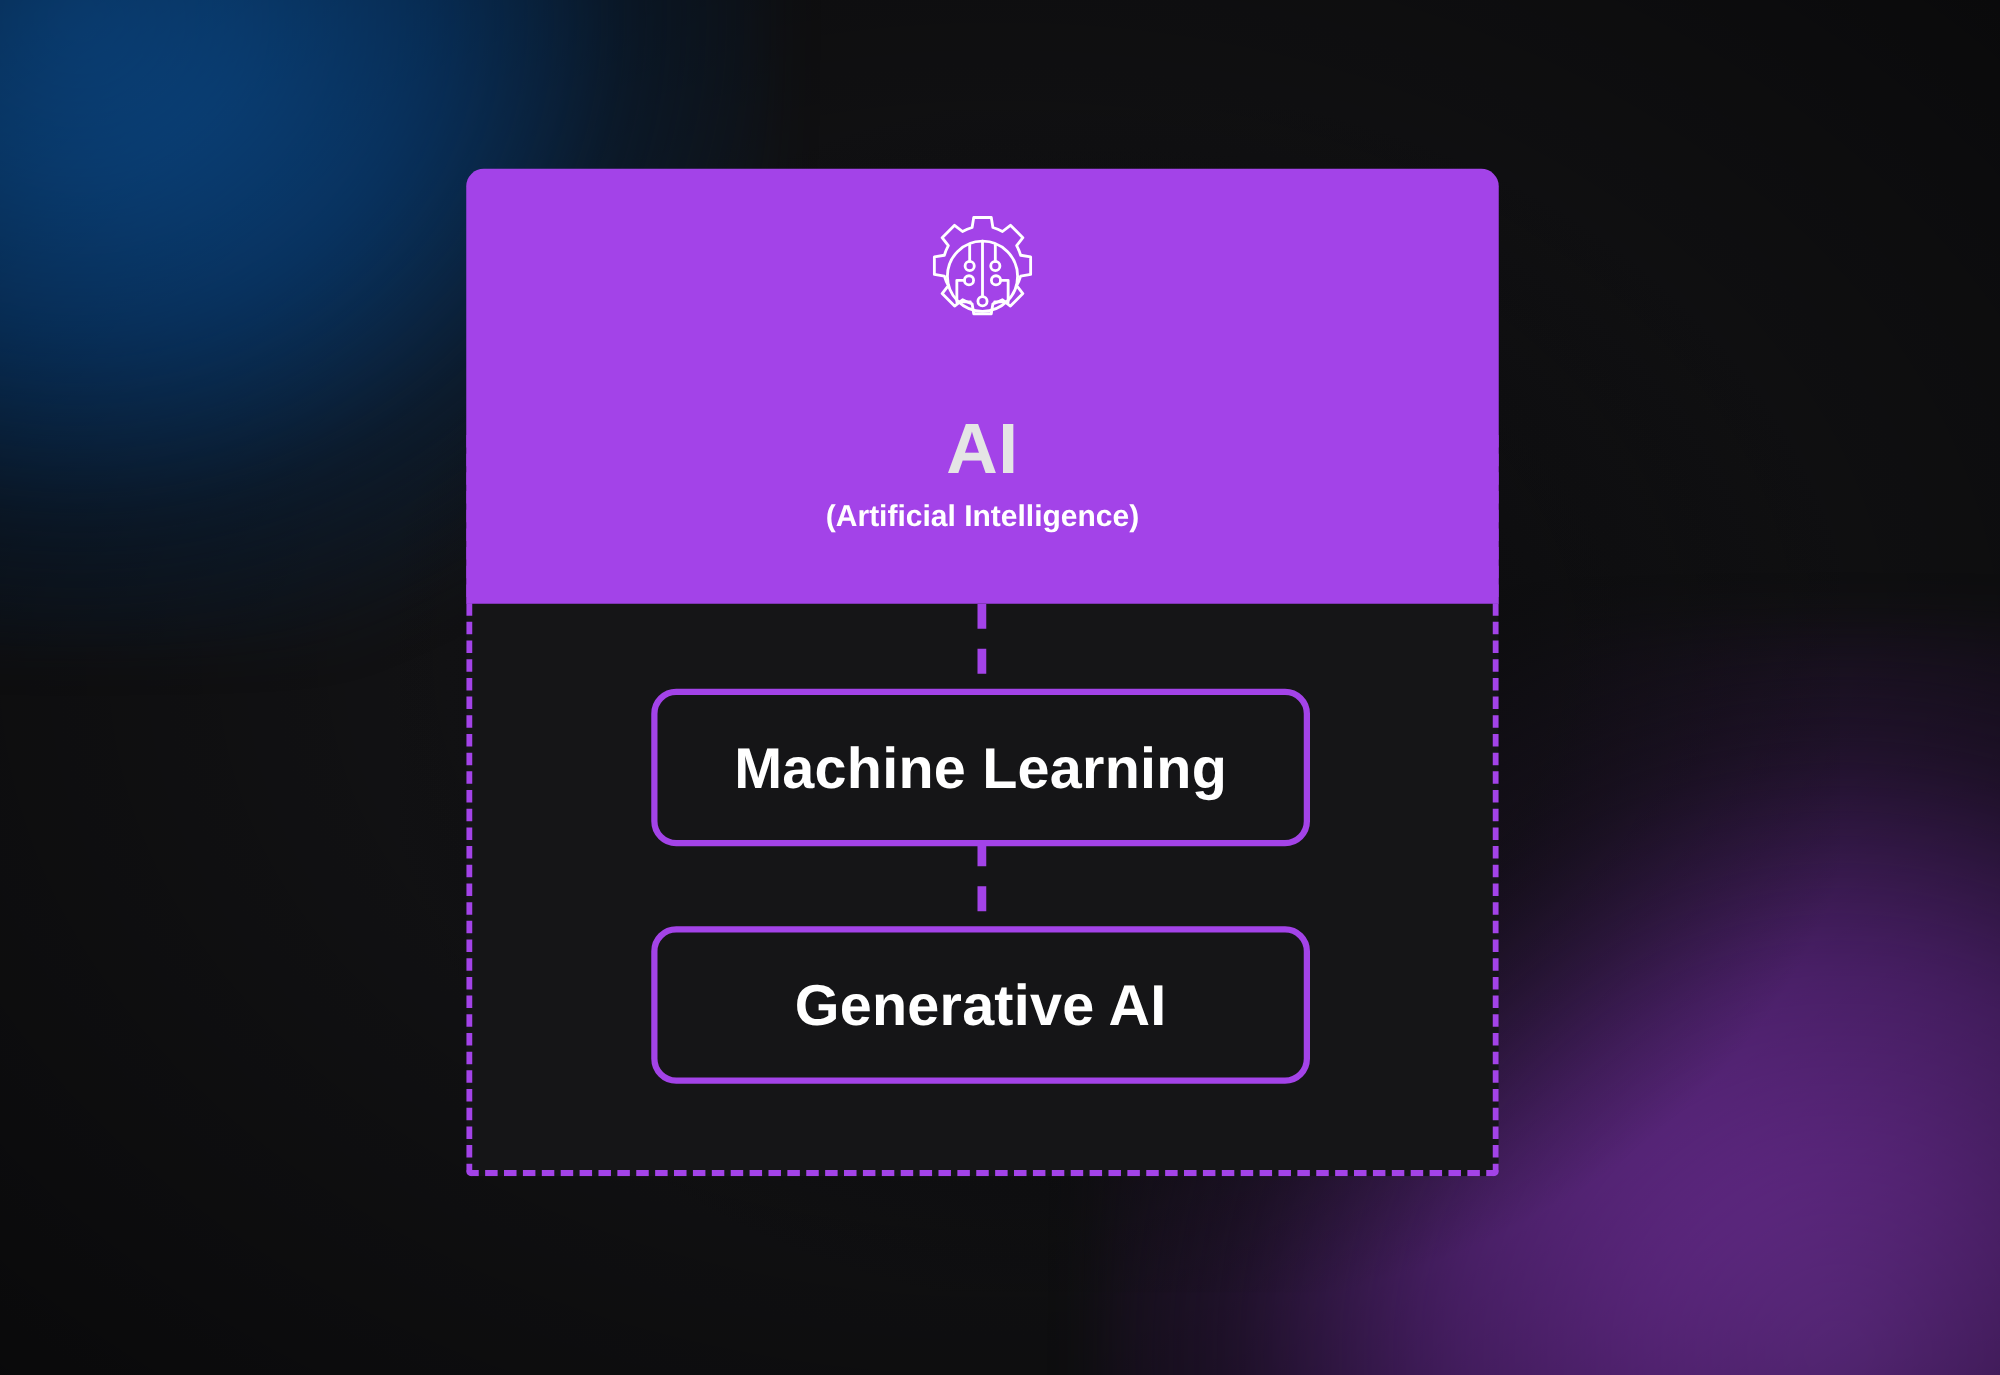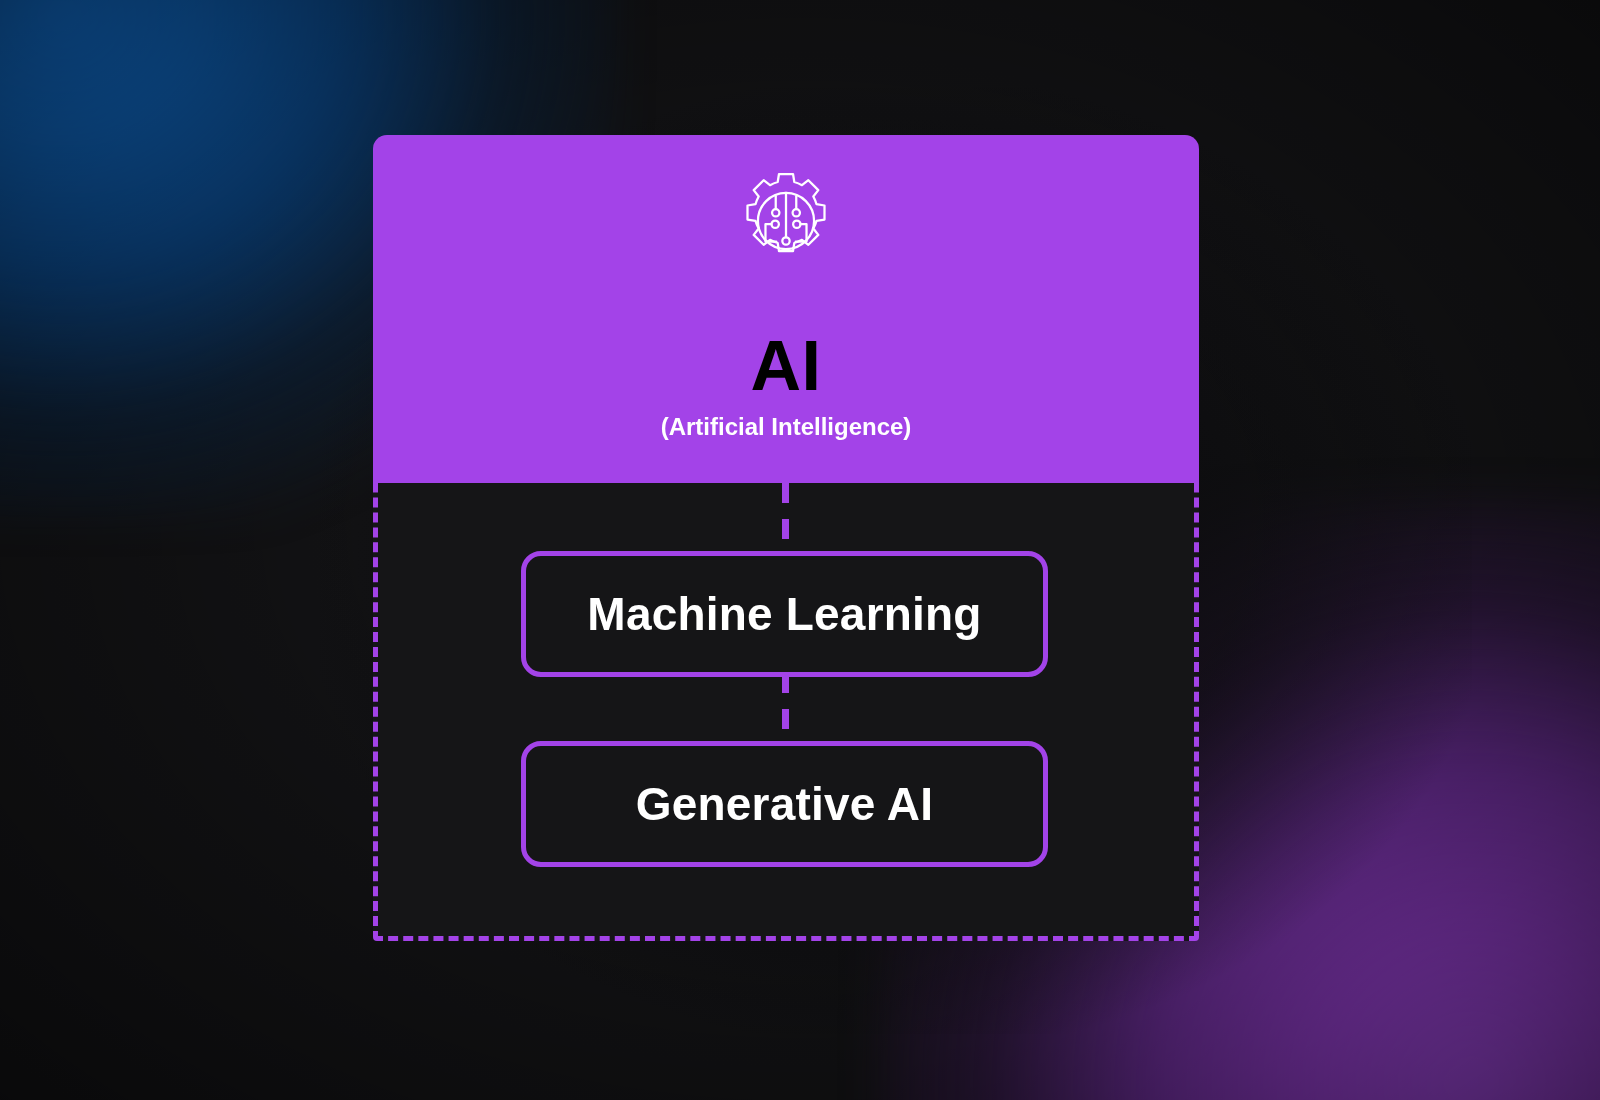--- a/index.html
+++ b/index.html
@@ -100,23 +100,23 @@
     justify-content: flex-start;
     padding-top: 32px;
   }
   .header-icon {
     width: 108px;
     height: 108px;
     display: block;
   }
   .header-title {
     margin-top: 56px;
-    font-size: 70px;
+    font-size: 57px;
     font-weight: 700;
-    color: #000000;
+    color: #e5e5e5;
     letter-spacing: 0.5px;
     line-height: 1;
   }
   .header-subtitle {
     margin-top: 14px;
     font-size: 24px;
     font-weight: 700;
     color: #ffffff;
     line-height: 1;
   }

